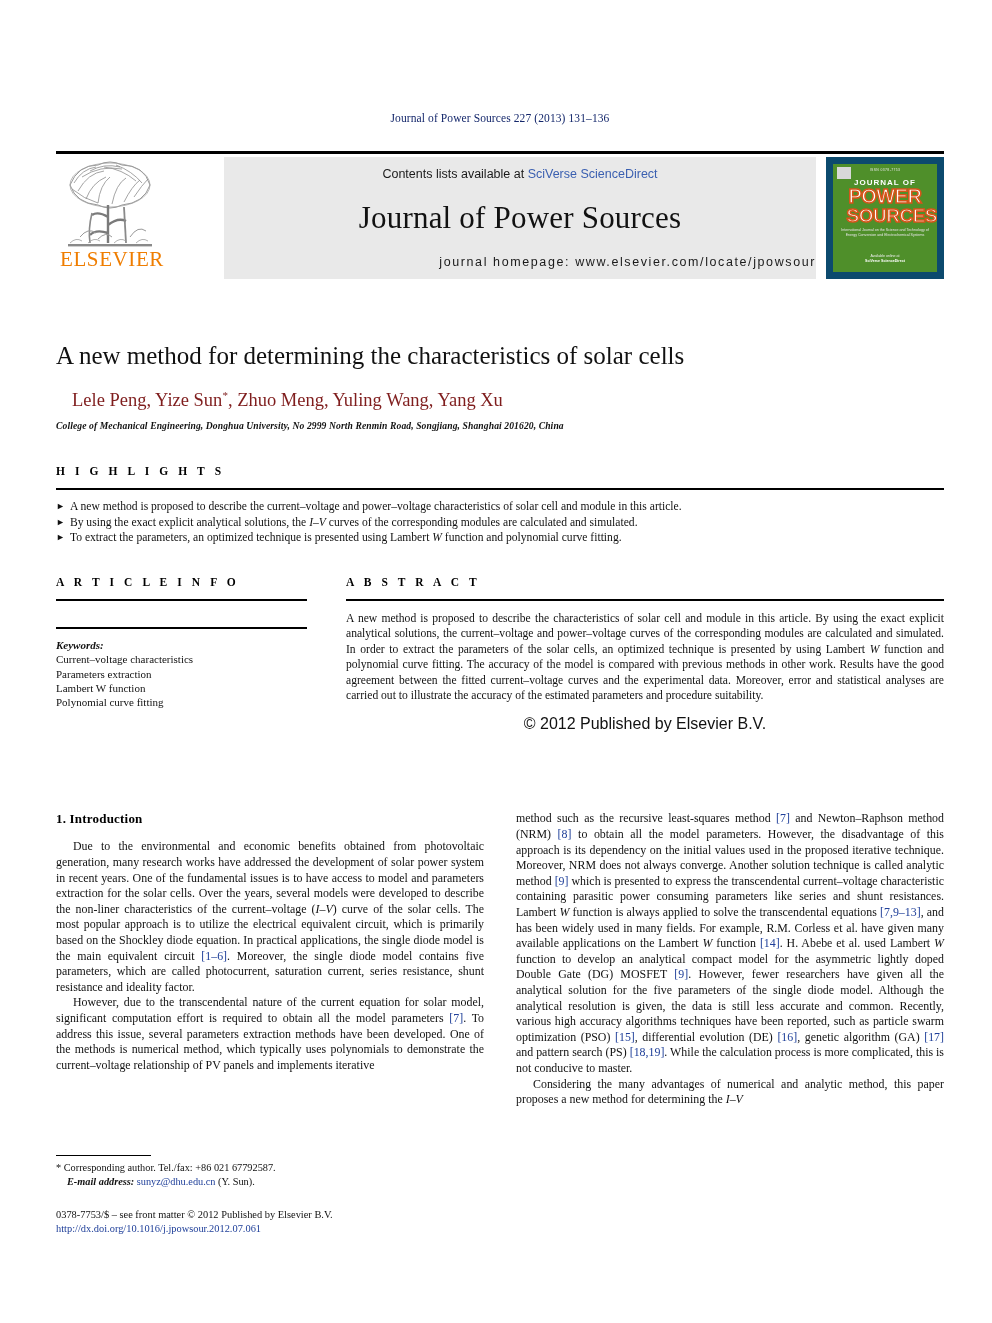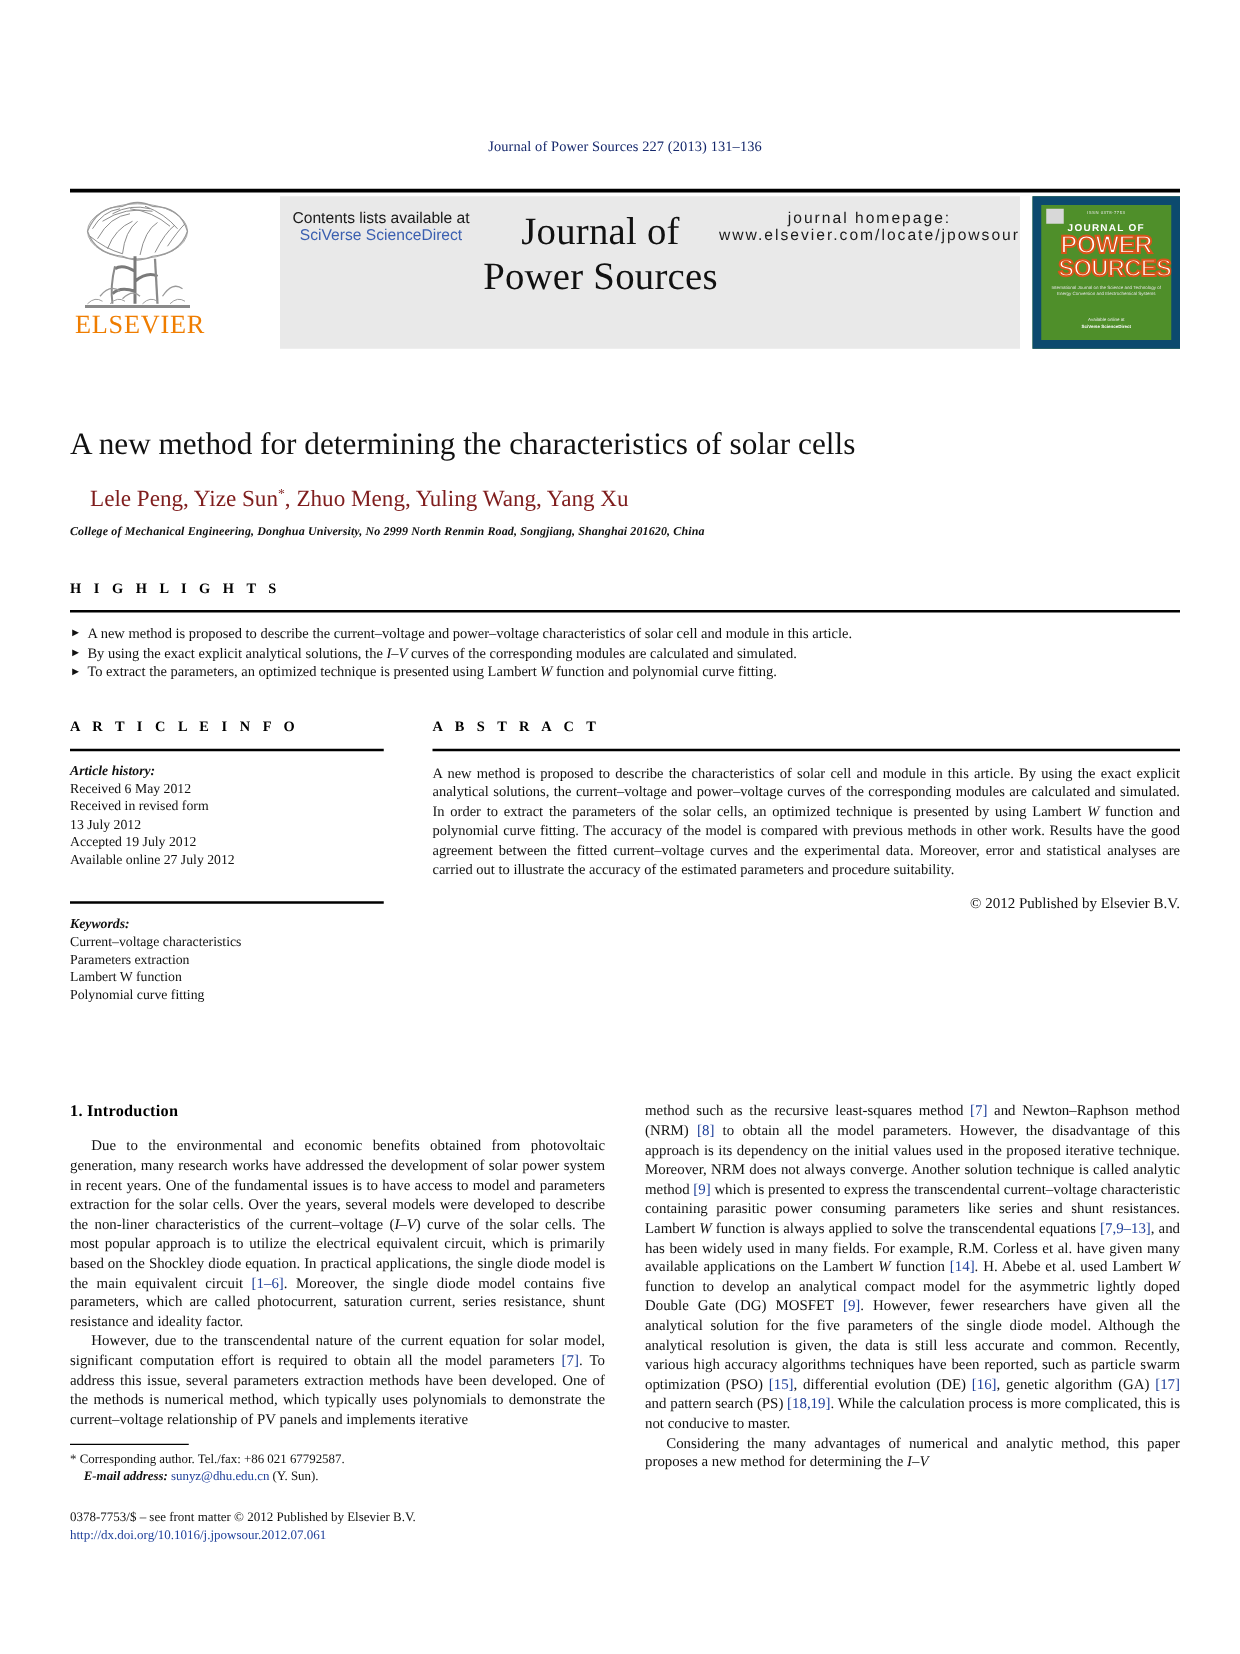--- a/index.html
+++ b/index.html
@@ -29,33 +29,33 @@
   .elsevier{width:168px;flex:0 0 168px;position:relative;background:#fff;}
   .els-tree{position:absolute;left:8px;top:2px;width:92px;height:92px;}
   .els-word{
     position:absolute;left:4px;top:92px;width:102px;
     font-family:"Liberation Serif", serif;
     font-size:21px;letter-spacing:.6px;color:#ef7d00;
     font-weight:400;text-align:left;line-height:1;
   }
   .mast-center{
     flex:1 1 auto;background:#e9e9e9;position:relative;
-    display:flex;flex-direction:row;justify-content:space-between;
+    display:flex;flex-direction:column;justify-content:space-between;
     padding:10px 0 10px 0;
   }
   .contents-line{
     text-align:center;font-family:"Liberation Sans", sans-serif;font-size:12.5px;color:#1a1a1a;
   }
   .contents-line a{color:#3a5fb0;text-decoration:none;}
   .journal-title{
     text-align:center;font-family:"Liberation Serif", serif;
     font-size:31px;color:#111;letter-spacing:.2px;
   }
   .homepage{
-    text-align:center;font-family:"Liberation Sans", sans-serif;
+    text-align:right;font-family:"Liberation Sans", sans-serif;
     font-size:12.5px;letter-spacing:1.6px;color:#1a1a1a;
   }
   .cover{
     width:104px;flex:0 0 104px;margin-left:10px;
     background:#4f8f2a;border:7px solid #0c4a6e;
     position:relative;overflow:hidden;
   }
   .cover-top{position:absolute;top:3px;left:4px;width:14px;height:12px;background:#d8d8d8;}
   .cover-tag{position:absolute;top:4px;left:0;right:0;text-align:center;font-size:3.4px;color:#e8e8e8;font-family:"Liberation Sans",sans-serif;letter-spacing:.4px;}
   .cover-jo{position:absolute;top:14px;left:0;right:0;text-align:center;font-size:8px;color:#fff;font-family:"Liberation Sans",sans-serif;font-weight:bold;letter-spacing:1px;}
@@ -118,22 +118,22 @@
   .info-body .lbl{font-style:italic;font-weight:bold;}
   .kw{margin-top:26px;}
   .abs-body{
     margin-top:10px;
     font-family:"Liberation Serif", serif;
     font-size:11.6px;line-height:15.4px;color:#111;
     text-align:justify;
   }
   .abs-body i{font-style:italic;}
   .copyline{
-    margin-top:12px;text-align:right;
-    font-family:Liberation Serif, serif;font-size:12px;color:#111;
+    margin-top:12px;text-align:center;
+    font-family:Liberation Sans, sans-serif;font-size:16px;color:#111;
   }
 
   
   .body-cols{margin-top:78px;display:flex;}
   .bcol{width:428px;flex:0 0 428px;position:relative;}
   .bgap{width:32px;flex:0 0 32px;}
   h2.secnum{
     font-family:"Liberation Serif", serif;
     font-weight:bold;font-size:13px;margin:0 0 12px 0;letter-spacing:.2px;
   }
@@ -253,28 +253,20 @@
           <span class="hl-arrow">►</span>
           <span><span>To extract the parameters, an optimized technique is presented using Lambert </span><i>W</i><span> function and polynomial curve fitting.</span></span>
         </div>
       </div>
     </div>
 
     <div class="info-block">
       <div class="col-info">
         <div class="sec-head">A R T I C L E   I N F O</div>
         <div class="blk-rule"></div>
-        <div class="info-body">
-          <span class="lbl">Article history:</span><br>
-          <span>Received 6 May 2012</span><br>
-          <span>Received in revised form</span><br>
-          <span>13 July 2012</span><br>
-          <span>Accepted 19 July 2012</span><br>
-          <span>Available online 27 July 2012</span>
-        </div>
         <div class="blk-rule kw"></div>
         <div class="info-body">
           <span class="lbl">Keywords:</span><br>
           <span>Current–voltage characteristics</span><br>
           <span>Parameters extraction</span><br>
           <span>Lambert W function</span><br>
           <span>Polynomial curve fitting</span>
         </div>
       </div>
 

